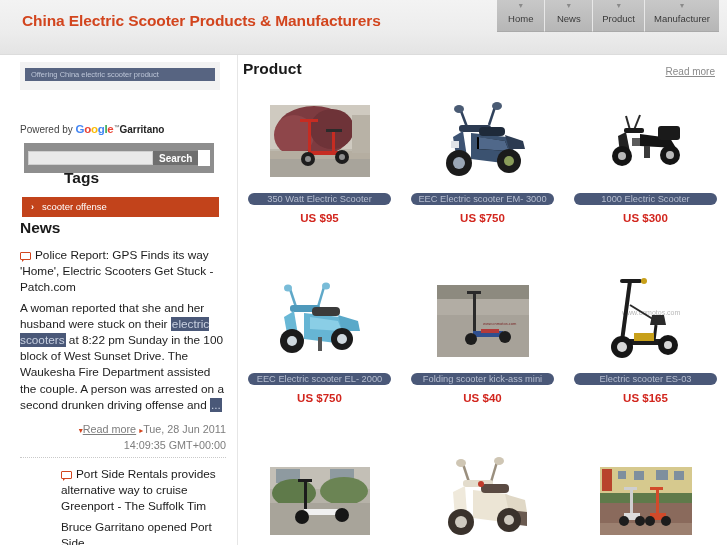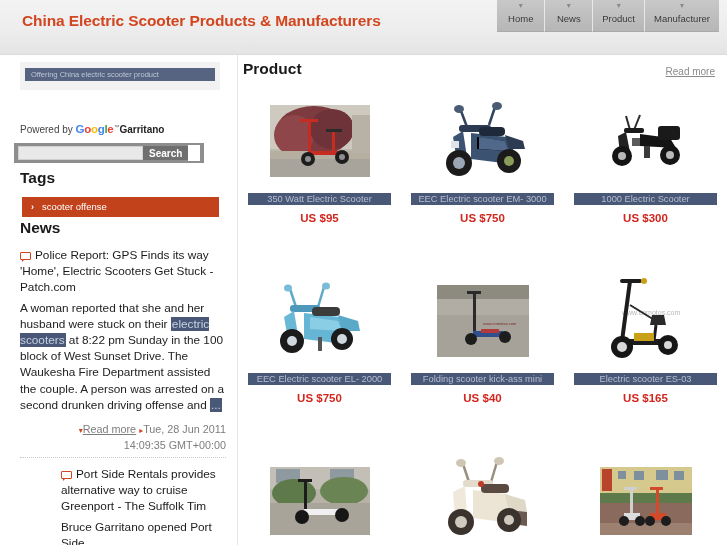--- a/index.html
+++ b/index.html
@@ -125,24 +125,24 @@
     white-space: nowrap;
   }
   .powered .g { font-weight: bold; font-size: 11.5px; letter-spacing:-0.3px;}
   .g .b1{color:#4285f4}.g .r1{color:#ea4335}.g .y1{color:#fbbc05}
   .g .b2{color:#4285f4}.g .g1{color:#34a853}.g .r2{color:#ea4335}
   .powered .tm { font-size: 6px; vertical-align: super; color:#666; }
   .powered .tr { font-weight: bold; color: #222; }
 
   .searchbar {
     position: absolute;
-    left: 14px; top: 88px;
+    left: 24px; top: 88px;
     width: 190px; height: 20px;
     background: #8e8e8e;
-    padding: 5px 4px;
+    padding: 15px 4px;
     display: flex;
     align-items: center;
   }
   .search-input {
     flex: 1;
     height: 14px;
     background: #e9e9e9;
     border: 1px solid #cfcfcf;
     font-size: 9px;
     color: #555;
@@ -166,21 +166,21 @@
     width: 17px; height: 16px; background: #ffffff;
   }
 
   .side-h {
     position: absolute;
     left: 20px;
     font-size: 15.5px;
     font-weight: bold;
     color: #1a1a1a;
   }
-  #h-tags { top: 114px; }
+  #h-tags { top: 114px; margin-left: 44px; }
   #h-news { top: 164px; }
 
   .tag-item {
     position: absolute;
     left: 22px; top: 142px;
     width: 197px; height: 20px;
     background: #c2431b;
     color: #ffffff;
     font-size: 9.5px;
     line-height: 20px;
@@ -294,20 +294,21 @@
   .prod-title {
     margin-top: 6px;
     width: 143px;
     text-align: center;
     font-size: 9.3px;
     line-height: 12px;
     color: #b6bed0;
     background: #4a5878;
     cursor: pointer;
     word-break: break-word;
+    border-radius: 6px;
   }
   .prod-title span { background:#4a5878; padding:0 1px; box-decoration-break: clone; -webkit-box-decoration-break: clone;}
   .price {
     margin-top: 7px;
     font-size: 11.5px;
     font-weight: bold;
     color: #d2261e;
   }
 </style>
 </head>

